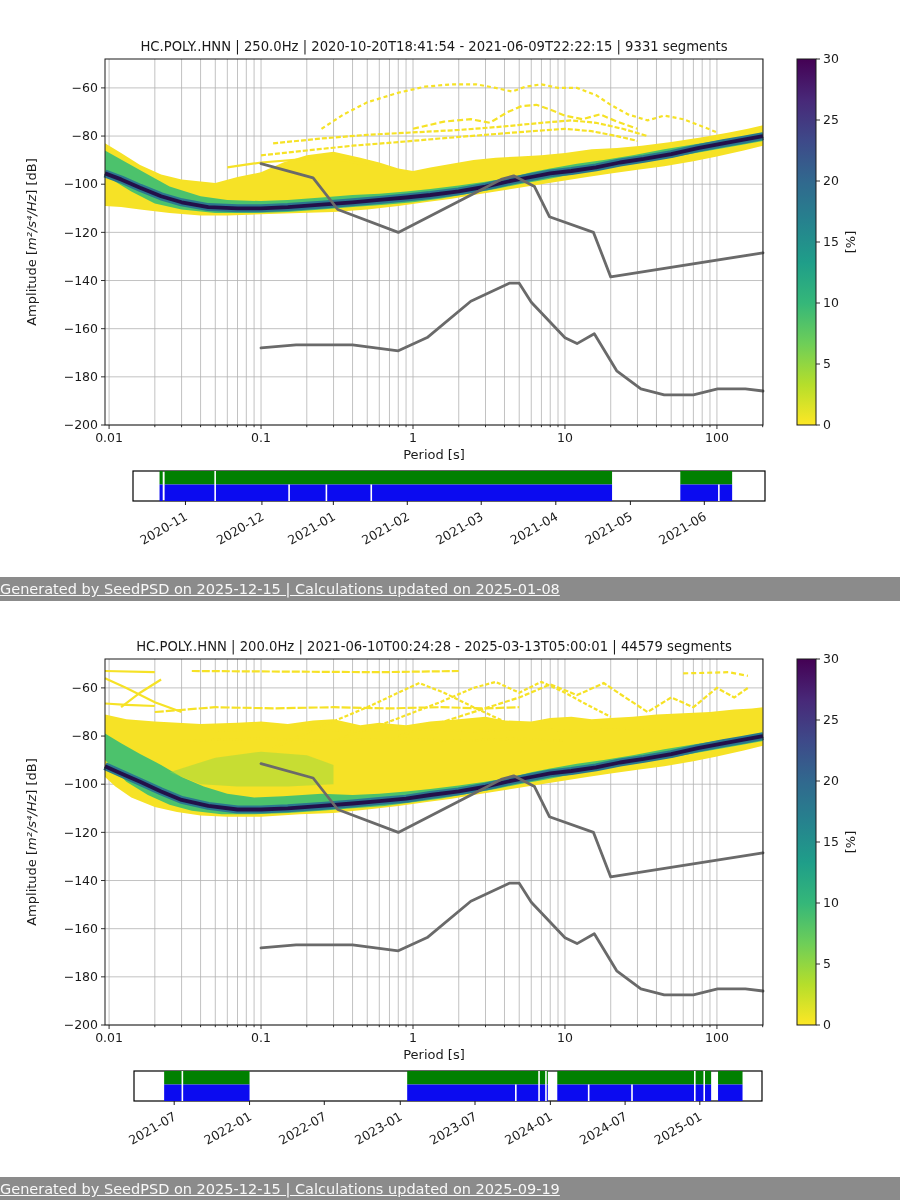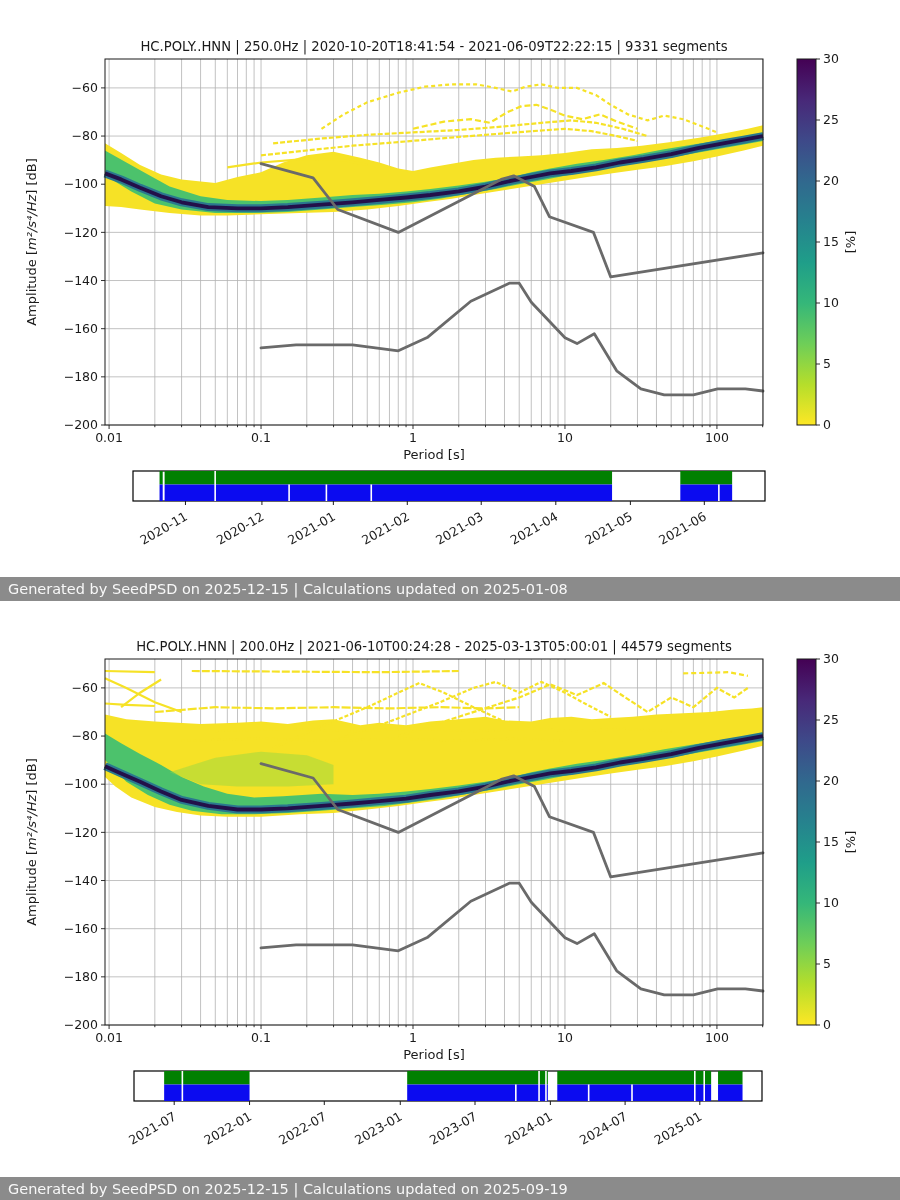--- a/index.html
+++ b/index.html
@@ -1,20 +1,20 @@
 <!DOCTYPE html>
 <html><head>
 <meta charset="utf-8">
 <style>
   html,body{margin:0;padding:0;background:#ffffff;}
   .page{position:relative;width:900px;height:1200px;background:#fff;overflow:hidden;
         font-family:"DejaVu Sans","Liberation Sans",sans-serif;}
   #fig-canvas{position:absolute;left:0;top:0;}
   .statusbar{position:absolute;left:0;width:900px;height:24px;line-height:24px;
-             font-size:14.5px;padding-left:8px;box-sizing:border-box;white-space:nowrap;}
+             font-size:14.5px;box-sizing:border-box;white-space:nowrap;text-decoration:underline;}
 </style>
 </head>
 <body>
 
 <div class="page">
   <svg id="fig-canvas" width="900" height="1200" xmlns="http://www.w3.org/2000/svg">
       <g>
         <g>
           <line x1="109.08350896546986" x2="109.08350896546986" y1="59" y2="425" stroke="#b3b3b3" stroke-width="0.8"></line>
           <line x1="154.8282242501203" x2="154.8282242501203" y1="59" y2="425" stroke="#b3b3b3" stroke-width="0.8"></line>

